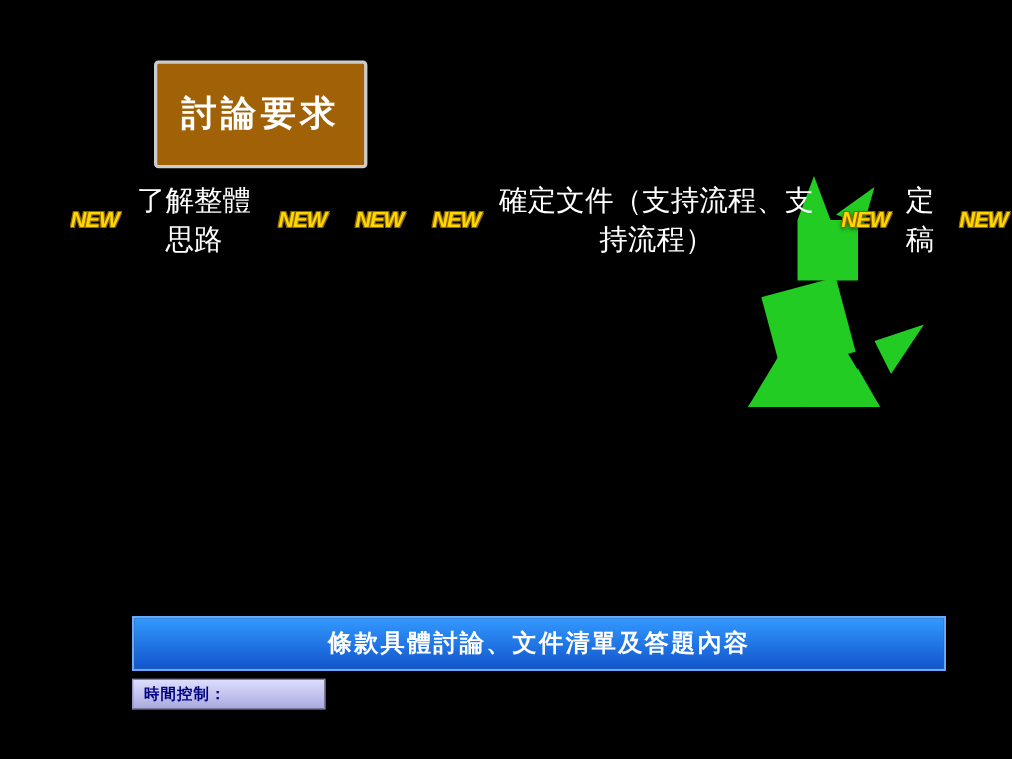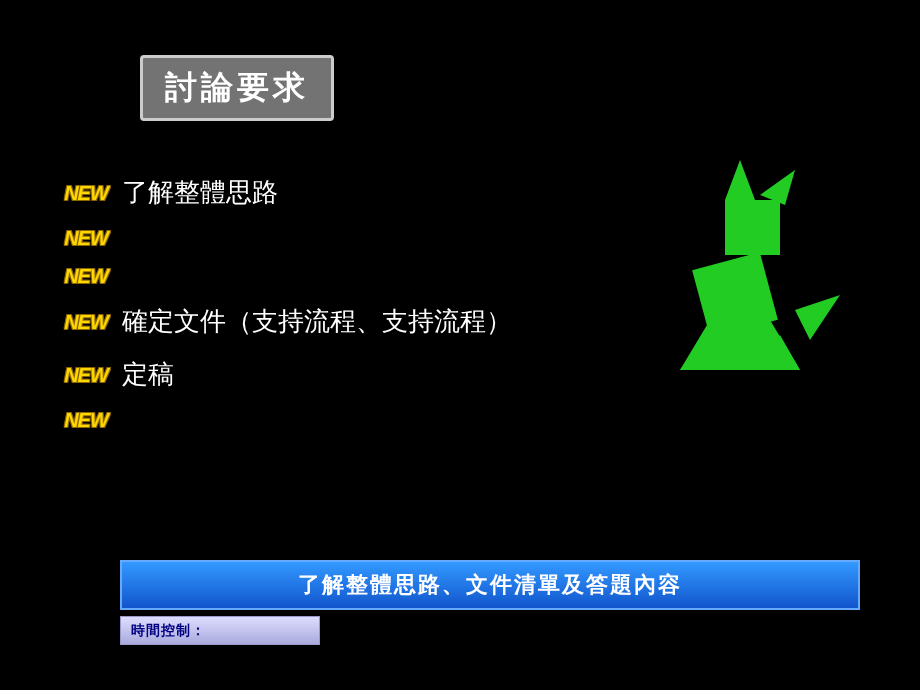--- a/index.html
+++ b/index.html
@@ -10,39 +10,39 @@
       overflow: hidden;
       font-family: '微軟正黑體', 'Microsoft JhengHei', 'PingFang TC', sans-serif;
       position: relative;
     }
 
     
     .title-box {
       position: absolute;
       top: 55px;
       left: 140px;
-      background: #737373;
+      background: #a16207;
       border: 3px solid #ccc;
-      padding: 8px 22px;
+      padding: 24px 22px;
       border-radius: 4px;
     }
     .title-box span {
       font-size: 32px;
       color: #fff;
       font-weight: bold;
       letter-spacing: 4px;
     }
 
     
     .list-area {
       position: absolute;
-      top: 175px;
+      top: 165px;
       left: 60px;
       display: flex;
-      flex-direction: column;
+      flex-direction: row;
       gap: 18px;
     }
 
     .list-item {
       display: flex;
       align-items: center;
       gap: 10px;
     }
 
     .new-badge {
@@ -87,21 +87,21 @@
       color: #fff;
       font-weight: bold;
       letter-spacing: 2px;
     }
 
     
     .time-bar {
       position: absolute;
       bottom: 45px;
       left: 120px;
-      width: 200px;
+      width: 176px;
       background: linear-gradient(to bottom, #ddddff, #aaaadd);
       border: 1px solid #9999cc;
       padding: 4px 10px;
     }
     .time-bar span {
       font-size: 14px;
       color: #000080;
       font-weight: bold;
       letter-spacing: 1px;
     }
@@ -162,18 +162,18 @@
     <div class="list-item">
       <span class="new-badge">NEW</span>
       <span class="item-text">定稿</span>
     </div>
     <div class="list-item">
       <span class="new-badge">NEW</span>
     </div>
   </div>
 
 <div class="bottom-banner">
-  <span>了解整體思路、文件清單及答題內容</span>
+  <span>條款具體討論、文件清單及答題內容</span>
 </div>
 
 <div class="time-bar">
   <span>時間控制：</span>
 </div>
 
 </body></html>

